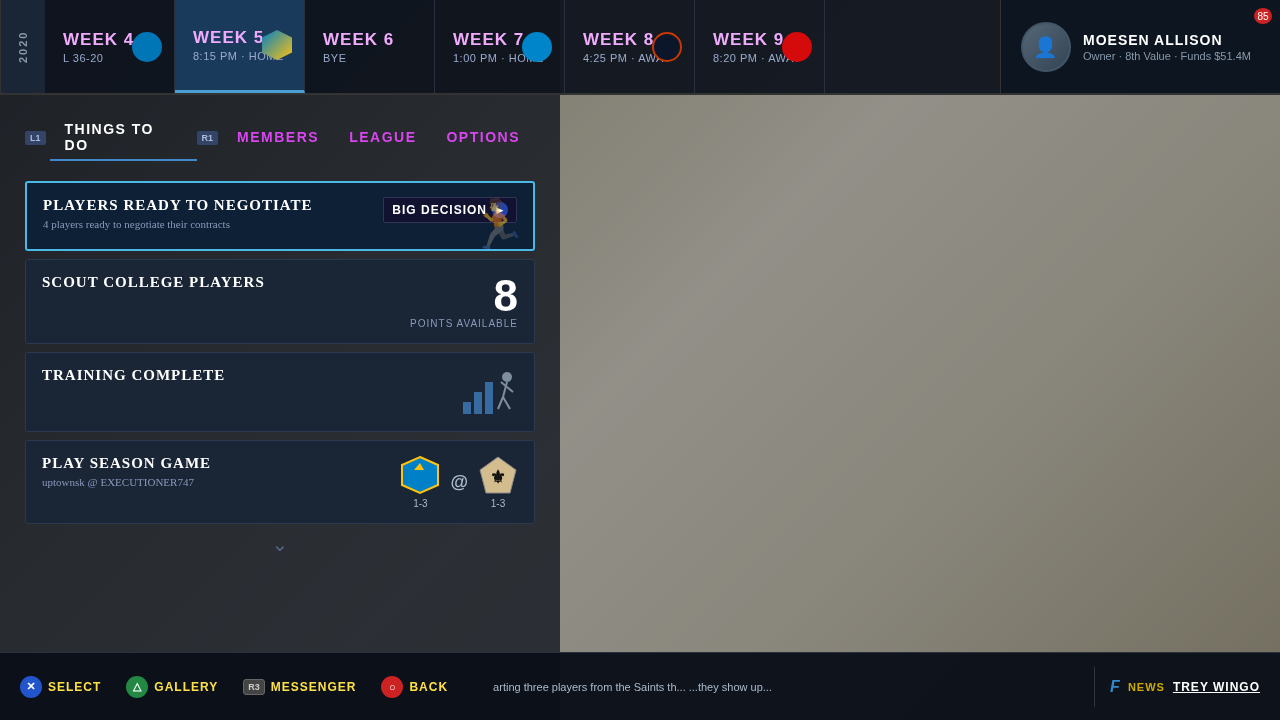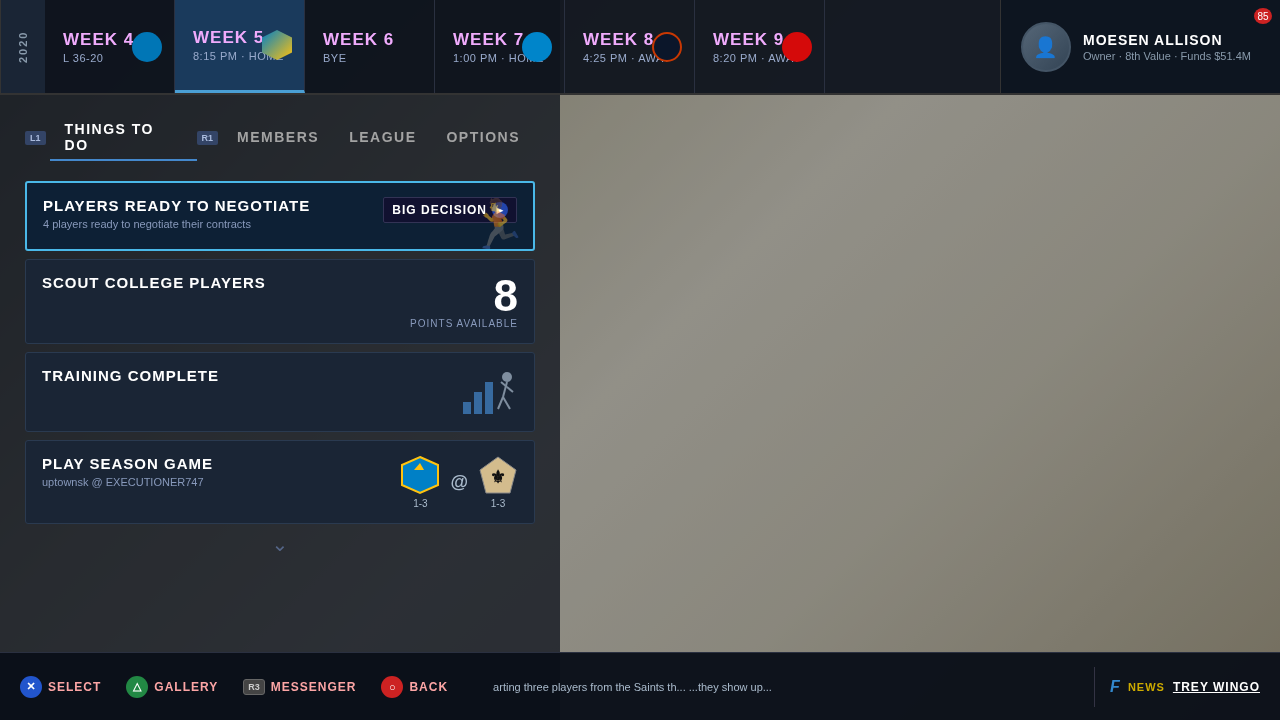--- a/index.html
+++ b/index.html
@@ -200,21 +200,21 @@
       background: #334466;
       color: #aabbdd;
       font-size: 9px;
       padding: 2px 5px;
       border-radius: 2px;
       margin-right: 4px;
       font-weight: bold;
     }
 
     .tab {
-      color: #a3a3a3;
+      color: #d946ef;
       font-size: 14px;
       font-weight: bold;
       letter-spacing: 1.5px;
       padding: 6px 15px;
       cursor: pointer;
       border-bottom: 2px solid transparent;
       text-transform: uppercase;
     }
 
     .tab.active {
@@ -240,21 +240,21 @@
       min-height: 70px;
       display: flex;
       align-items: flex-start;
     }
 
     .card.highlighted {
       border: 2px solid #4ab8e8;
       background: #0d2035;
     }
 
-    .card-text { flex: 1; }
+    .card-text { flex: 1; font-family: Liberation Serif, serif; }
     .card-title {
       color: #ffffff;
       font-size: 15px;
       font-weight: bold;
       letter-spacing: 1px;
       text-transform: uppercase;
       margin-bottom: 4px;
     }
     .card-sub {
       color: #8899bb;
@@ -331,21 +331,21 @@
       border: 1px solid #666;
       border-radius: 3px;
       font-size: 9px;
       color: #ccc;
       padding: 2px 4px;
       height: auto;
       width: auto;
     }
 
     .ctrl-label {
-      color: #fca5a5;
+      color: #fde047;
       font-size: 12px;
       font-weight: bold;
       letter-spacing: 1px;
       text-transform: uppercase;
     }
 
     .news-ticker {
       flex: 1;
       overflow: hidden;
       color: #aabbcc;

